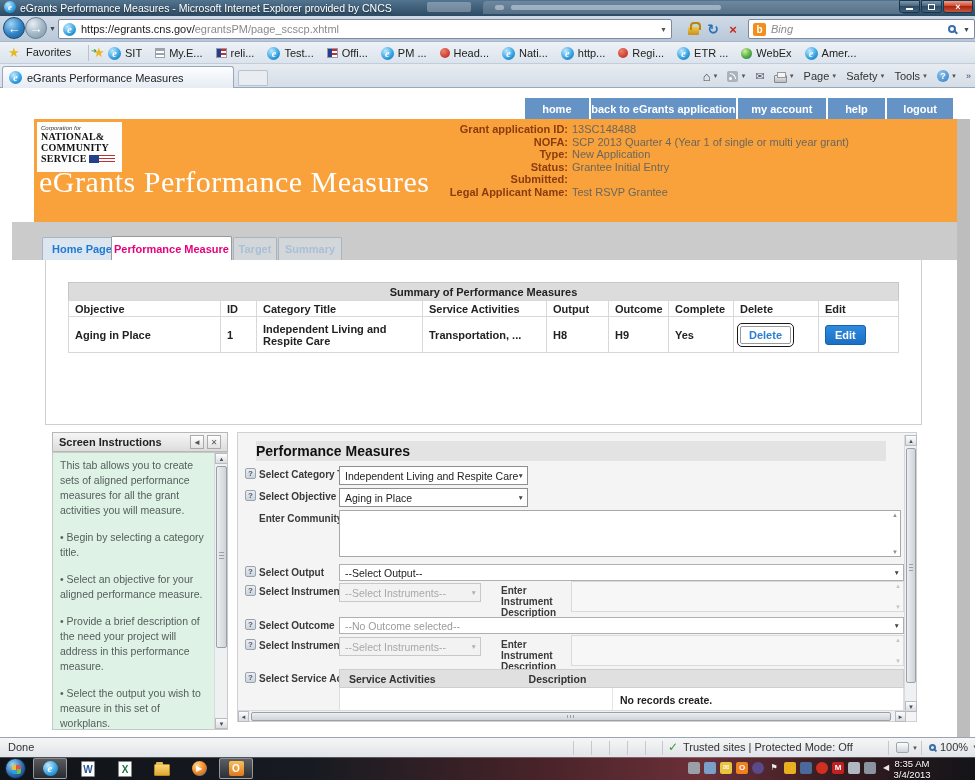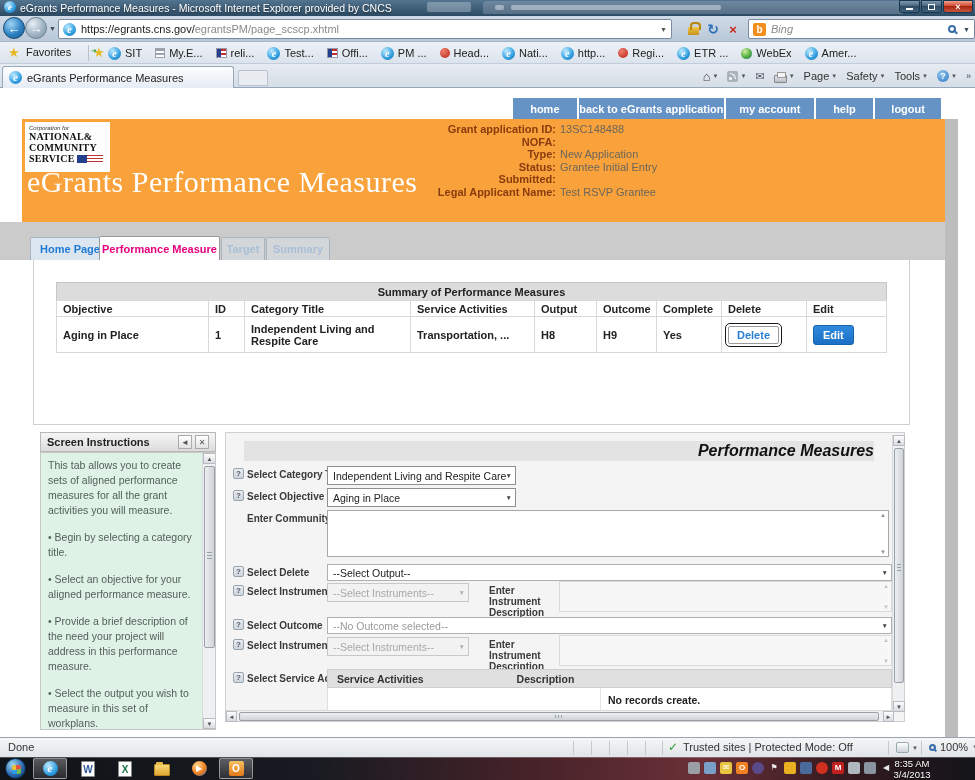--- a/index.html
+++ b/index.html
@@ -84,21 +84,21 @@
   .ic-feed{width:11px;height:11px;background:#aab2ba;border-radius:2px;position:relative;}
   .ic-feed:before{content:"";position:absolute;left:2px;bottom:2px;width:3px;height:3px;background:#fff;border-radius:50%;}
   .ic-feed:after{content:"";position:absolute;left:3px;bottom:3px;width:5px;height:5px;border-top:1.5px solid #fff;border-right:1.5px solid #fff;border-radius:0 100% 0 0;}
   .ic-mail{font-size:11px;color:#556;}
   .printer{width:13px;height:8px;background:linear-gradient(#e8eaee,#b8bcc4);border:1px solid #888;border-radius:1px;position:relative;margin-top:5px;}
   .printer:before{content:"";position:absolute;top:-4px;left:2px;width:7px;height:4px;background:#f4f4f4;border:1px solid #999;}
   .ic-help{width:12px;height:12px;border-radius:50%;background:radial-gradient(circle at 35% 30%,#8fc4ee,#2f7ac4);color:#fff;font:bold 9px sans-serif;text-align:center;line-height:12px;}
   .chev{font-size:9px;color:#446;}
 
   
-  .viewport{position:absolute;left:0;top:88px;width:958px;height:649px;background:#fff;overflow:hidden;}
+  .viewport{position:absolute;left:12px;top:88px;width:958px;height:649px;background:#fff;overflow:hidden;}
   .grayband{position:absolute;left:945px;top:31px;width:13px;height:618px;background:#bdbdbd;}
 
   .egnav{position:absolute;left:513px;top:10px;width:428px;height:21px;display:flex;gap:2px;}
   .egnav div{background:#6593c5;color:#fff;font-weight:bold;font-size:11px;display:flex;align-items:center;justify-content:center;}
 
   .orange{position:absolute;left:22px;top:31px;width:923px;height:103px;background:#f9a13a;}
   .logo{position:absolute;left:3px;top:3px;width:85px;height:50px;background:#fdfdfd;color:#111;padding:3px 4px;line-height:1;}
   .logo .l1{font-size:6px;font-style:italic;color:#333;}
   .logo .l2,.logo .l3,.logo .l4{font:bold 10px "Liberation Serif",serif;letter-spacing:.2px;}
   .logo .flagrow{display:flex;align-items:center;gap:2px;}
@@ -144,21 +144,21 @@
   .sb-btn{position:absolute;background:linear-gradient(#fdfdfd,#d8dbe0);border:1px solid #b8bcc2;color:#4a5058;
     font-size:6px;display:flex;align-items:center;justify-content:center;}
   .sb-thumb{position:absolute;background:linear-gradient(90deg,#eceef0,#cfd3d8);border:1px solid #9aa0a8;border-radius:2px;}
   .sb-thumb.h{background:linear-gradient(#eceef0,#cfd3d8);}
   .grip-v{position:absolute;left:2px;right:2px;height:7px;background:repeating-linear-gradient(#9aa0a8 0 1px,rgba(0,0,0,0) 1px 3px);}
   .grip-h{position:absolute;top:2px;bottom:2px;width:7px;background:repeating-linear-gradient(90deg,#9aa0a8 0 1px,rgba(0,0,0,0) 1px 3px);}
 
   
   .formpanel{position:absolute;left:225px;top:344px;width:680px;height:290px;background:#f4f4f4;border:1px solid #d0d0d0;}
   .form-title{position:absolute;left:18px;top:8px;width:630px;height:20px;background:#e3e3e3;
-    font-weight:bold;font-size:16px;color:#111;text-align:right;line-height:20px;font-style:italic;}
+    font-weight:bold;font-size:14px;color:#111;text-align:left;line-height:20px;}
   .flabel{position:absolute;font-weight:bold;font-size:10px;color:#3a3a3a;line-height:11px;}
   .qicon{position:absolute;width:11px;height:11px;background:linear-gradient(#eaeef2,#ccd4dc);border:1px solid #9aa4ae;border-radius:2px;
     color:#556;font:bold 8px sans-serif;text-align:center;line-height:10px;}
   .sel{position:absolute;background:#fff;border:1px solid #8f8f8f;font-size:10.5px;color:#222;
     display:flex;align-items:center;padding:0 16px 0 5px;white-space:nowrap;overflow:hidden;}
   .sel:after{content:"▼";position:absolute;right:3px;font-size:6.5px;color:#444;}
   .sel.wide{border-color:#b0b0b0;}
   .sel.ghost{color:#9a9a9a;}
   .sel.dis{background:#f2f2f2;color:#a8a8a8;border-color:#c8c8c8;}
   .sel.dis:after{color:#b0b0b0;}
@@ -383,20 +383,21 @@
           </div>
       </div>
       <div class="pagetitle">eGrants Performance Measures</div>
       <div class="ginfo">
         <div class="gi-row">
             <span class="gi-l">Grant application ID:</span>
             <span class="gi-v">13SC148488</span>
           </div>
         <div class="gi-row">
             <span class="gi-l">NOFA:</span>
+            <span class="gi-v">SCP 2013 Quarter 4 (Year 1 of single or multi year grant)</span>
           </div>
         <div class="gi-row">
             <span class="gi-l">Type:</span>
             <span class="gi-v">New Application</span>
           </div>
         <div class="gi-row">
             <span class="gi-l">Status:</span>
             <span class="gi-v">Grantee Initial Entry</span>
           </div>
         <div class="gi-row">
@@ -501,21 +502,21 @@
       <span class="qicon" style="left:7px;top:57px;">?</span>
       <span class="flabel" style="left:21px;top:58px;">Select Objective</span>
       <div class="sel" style="left:101px;top:55px;width:189px;height:19px;">
           <span>Aging in Place</span>
         </div>
 
       <span class="flabel" style="left:21px;top:80px;">Enter Community Need</span>
       <div class="ta" style="left:101px;top:77px;width:562px;height:47px;"></div>
 
       <span class="qicon" style="left:7px;top:133px;">?</span>
-      <span class="flabel" style="left:21px;top:134px;">Select Delete</span>
+      <span class="flabel" style="left:21px;top:134px;">Select Output</span>
       <div class="sel wide" style="left:101px;top:131px;width:565px;height:17px;">
           <span>--Select Output--</span>
         </div>
 
       <span class="qicon" style="left:7px;top:152px;">?</span>
       <span class="flabel" style="left:21px;top:153px;">Select Instrument</span>
       <div class="sel dis" style="left:101px;top:150px;width:142px;height:19px;">
           <span>--Select Instruments--</span>
         </div>
       <span class="flabel" style="left:263px;top:152px;width:66px;">Enter Instrument Description</span>

